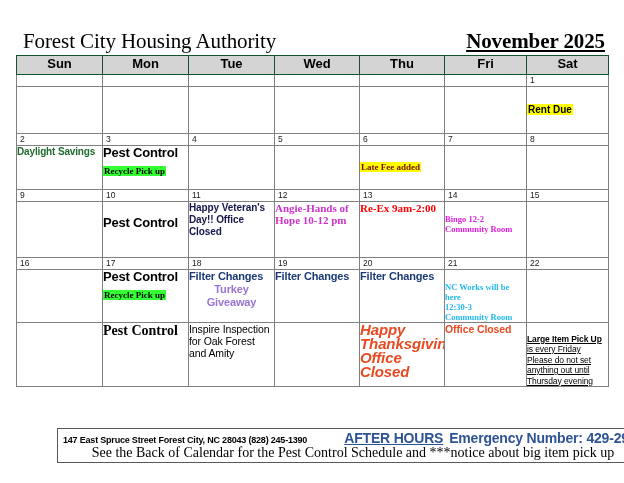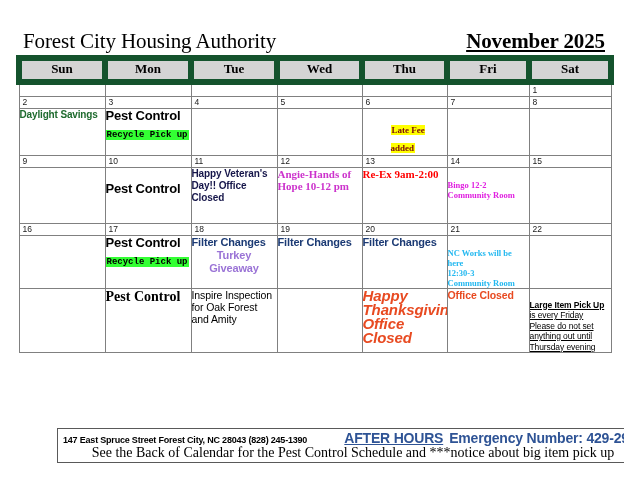--- a/index.html
+++ b/index.html
@@ -62,27 +62,27 @@
     border-collapse: collapse;
     table-layout: fixed;
   }
   .cal th, .cal td {
     border: 1px solid #808080;
     padding: 0;
     vertical-align: top;
   }
   .cal thead th {
     background: #d4d4d4;
-    font-family: Liberation Serif, serif;
+    font-family: Liberation Sans, sans-serif;
     font-size: 13px;
     font-weight: bold;
     color: #000000;
     height: 18px;
     text-align: center;
-    border: 6px solid #14532d;
+    border: 1px solid #14532d;
   }
   .col-sun  { width: 86px; }
   .col-mon  { width: 86px; }
   .col-tue  { width: 86px; }
   .col-wed  { width: 85px; }
   .col-thu  { width: 85px; }
   .col-fri  { width: 82px; }
   .col-sat  { width: 82px; }
 
   .daynum-row td {
@@ -139,41 +139,41 @@
     letter-spacing: -0.2px;
   }
   .ev-pest-serif {
     font-family: "Liberation Serif", serif;
     font-size: 14px;
     font-weight: bold;
     color: #000000;
     line-height: 15px;
   }
   .ev-recycle {
-    font-family: Liberation Mono, monospace;
+    font-family: Liberation Serif, serif;
     font-size: 9px;
     font-weight: bold;
     color: #000000;
     background: #33ff33;
     display: inline-block;
     padding: 0 1px;
     line-height: 10px;
     margin-top: 1px;
   }
   .ev-latefee {
     font-family: "Liberation Serif", serif;
     font-size: 9px;
     font-weight: bold;
     color: #7a0b0b;
     background: #ffff00;
     display: inline;
     padding: 0 1px;
     line-height: 12px;
   }
-  .sp-latefee { margin-top: 10px; margin-left: 28px; }
+  .sp-latefee { margin-top: 10px; }
 
   .ev-veterans {
     font-family: "Liberation Sans", sans-serif;
     font-size: 10px;
     font-weight: bold;
     color: #16164a;
     line-height: 12px;
     letter-spacing: -0.1px;
   }
   .ev-angie {
@@ -366,20 +366,31 @@
         <td>
             <div class="daynum"></div>
           </td>
         <td>
             <div class="daynum"></div>
           </td>
         <td>
             <div class="daynum">1</div>
           </td>
       </tr>
+      <tr class="r1">
+        <td class="content-cell"></td>
+        <td class="content-cell"></td>
+        <td class="content-cell"></td>
+        <td class="content-cell"></td>
+        <td class="content-cell"></td>
+        <td class="content-cell"></td>
+        <td class="content-cell">
+          <div class="ev sp-rentdue"><span class="ev-rentdue">Rent Due</span></div>
+        </td>
+      </tr>
 
       <tr class="daynum-row">
         <td>
             <div class="daynum">2</div>
           </td>
         <td>
             <div class="daynum">3</div>
           </td>
         <td>
             <div class="daynum">4</div>

